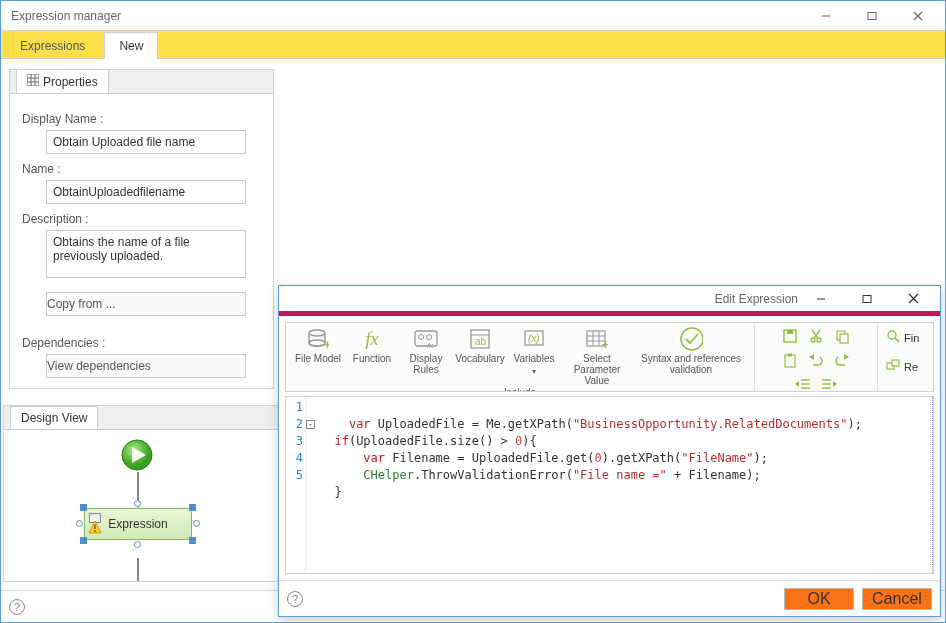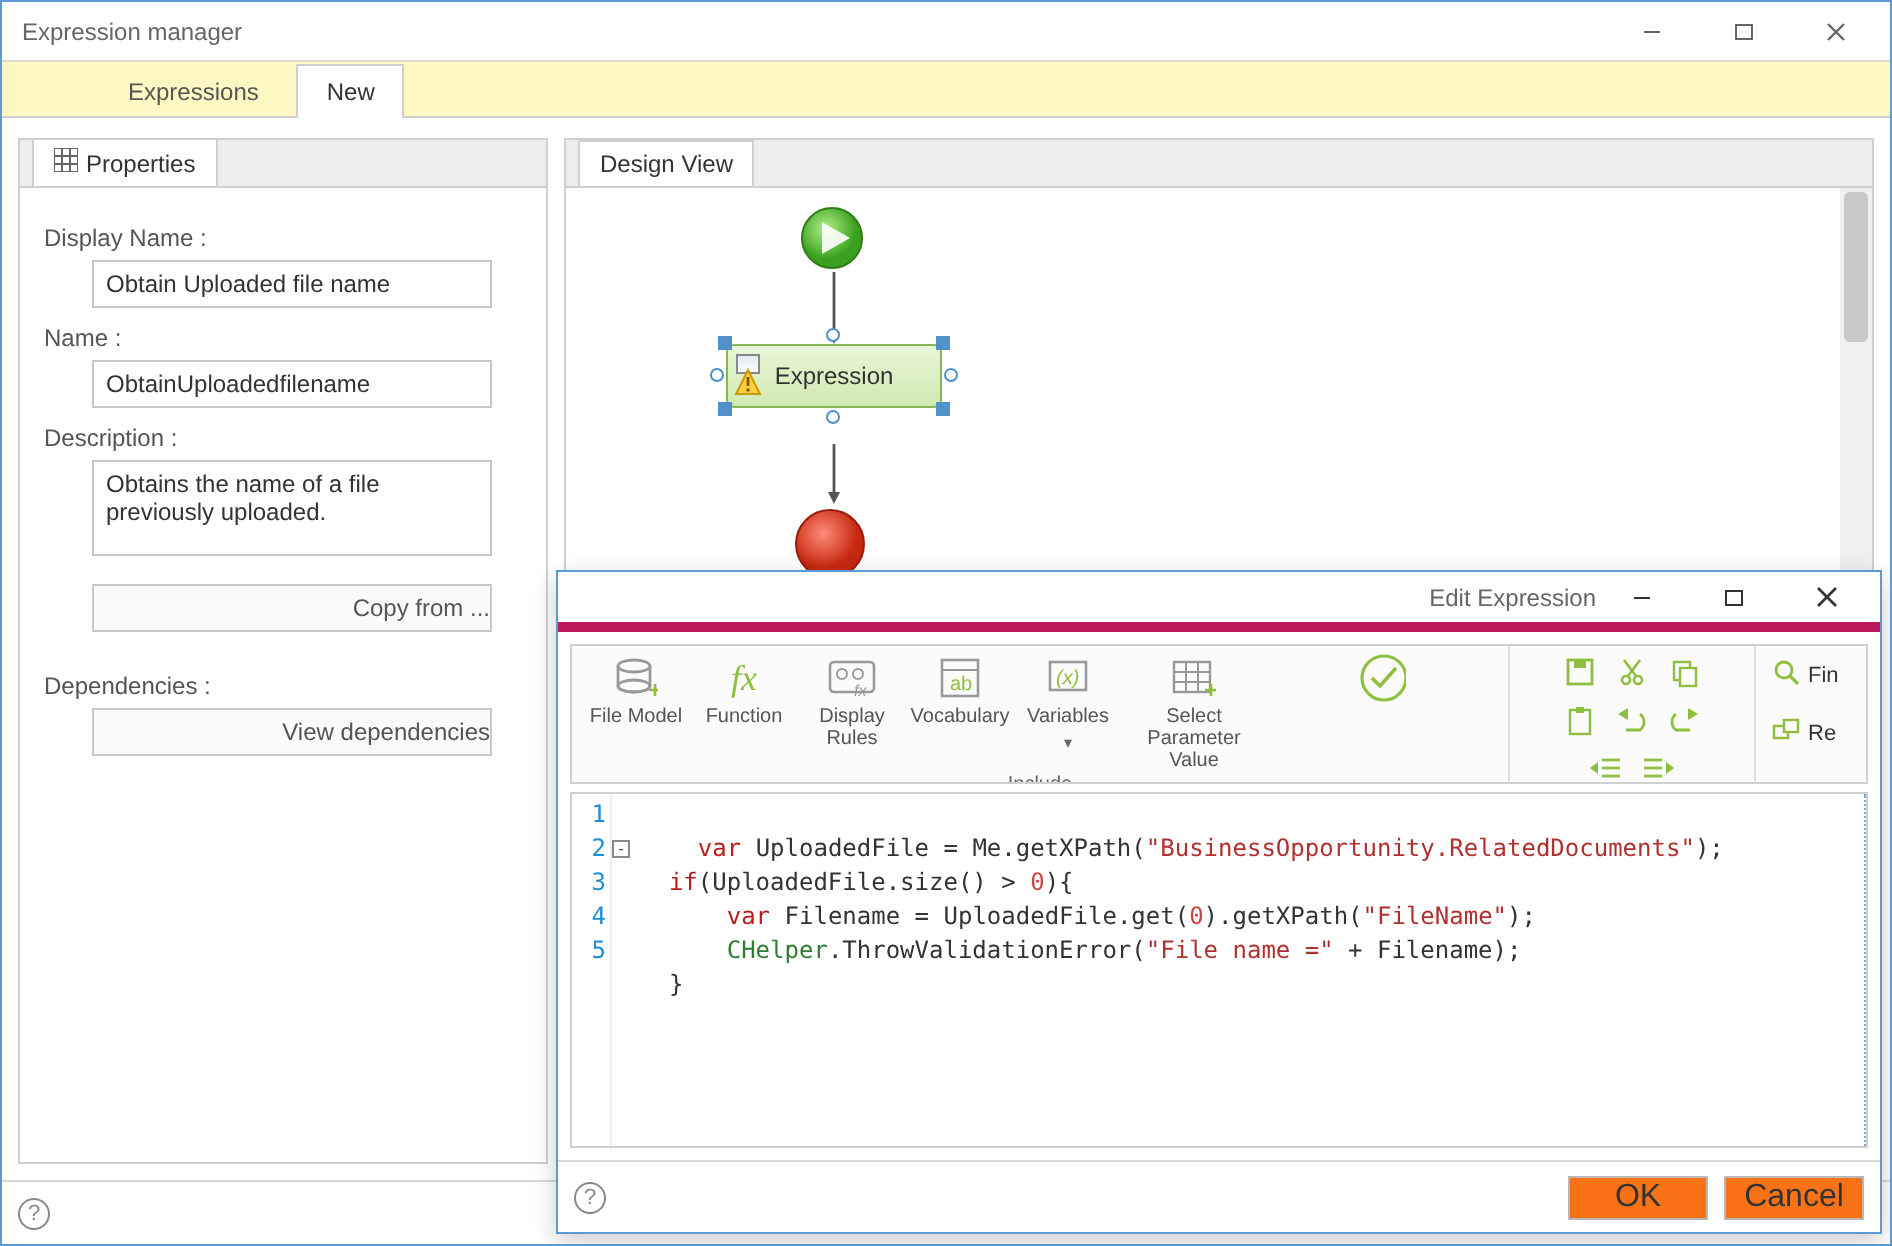--- a/index.html
+++ b/index.html
@@ -1,33 +1,33 @@
 <!DOCTYPE html>
 <html><head>
 <meta charset="utf-8">
 <style>
   * { box-sizing: border-box; }
   html, body { margin:0; padding:0; font-family: "Segoe UI", Tahoma, sans-serif; font-size:12px; color:#333; background:#fff; }
   .window { width:946px; height:623px; border:1px solid #5c9bd1; position:relative; background:#fff; overflow:hidden; }
   .titlebar { height:30px; border-bottom:1px solid #d9d9d9; display:flex; align-items:center; padding:0 4px 0 10px; color:#666; }
   .titlebar .title { flex:1; font-size:12px; }
   .titlebar .winbtn { width:46px; height:30px; display:flex; align-items:center; justify-content:center; color:#666; }
-  .tabs { height:28px; border-bottom:1px solid #d0d0d0; display:flex; align-items:flex-end; background:#fef9c3;padding-left:44px; }
+  .tabs { height:28px; border-bottom:1px solid #d0d0d0; display:flex; align-items:flex-end; background:#fde047; }
   .tab { padding:6px 14px; font-size:12px; border:1px solid transparent; border-bottom:none; margin-bottom:-1px; margin-left:4px; color:#555;}
   .tab.inactive { background:transparent; }
   .tab.active { background:#fff; border-color:#d0d0d0; color:#333; }
-  .body { position:absolute; top:60px; left:0; right:0; bottom:32px; display:flex; }
+  .body { position:absolute; top:60px; left:0; right:0; bottom:32px; display:flex;flex-direction:column; }
   .leftpane { width:265px; border:1px solid #d0d0d0; margin:8px 6px 8px 8px; display:flex; flex-direction:column; }
   .panelTitleBar { height:24px; background:#efefef; border-bottom:1px solid #d0d0d0; display:flex; padding-left:6px; align-items:flex-end; }
   .panelTab { background:#fff; border:1px solid #d0d0d0; border-bottom:none; padding:4px 10px; font-size:12px; display:flex; align-items:center; gap:4px; }
   .propsbody { padding:10px 8px; flex:1; overflow:auto; font-size:12px; color:#555; }
   .fieldlabel { margin:8px 0 4px 4px; }
   .fieldbox { margin-left:28px; border:1px solid #c8c8c8; background:#fff; padding:4px 6px; width:200px; font-size:12px; color:#333; }
   .fieldboxTall { height:48px; }
-  .btnlike { margin-left:28px; width:200px; border:1px solid #c8c8c8; background:#fafafa; text-align:right; padding:4px 0; font-size:12px; }
+  .btnlike { margin-left:28px; width:200px; border:1px solid #c8c8c8; background:#fafafa; text-align:left; padding:4px 0; font-size:12px; }
   .rightpane { flex:1; border:1px solid #d0d0d0; margin:8px 8px 8px 2px; display:flex; flex-direction:column; position:relative; }
   .designarea { flex:1; position:relative; background:#fff; overflow:hidden; }
   .designscroll { position:absolute; right:0; top:0; bottom:0; width:16px; background:#f0f0f0; }
   .designscroll .thumb { position:absolute; left:2px; right:2px; top:2px; height:75px; background:#c8c8c8; border-radius:3px; }
   .node-start { position:absolute; left:116px; top:8px; }
   .node-exp { position:absolute; left:80px; top:78px; }
   .arrow1 { position:absolute; left:131px; top:42px; }
   .arrow2 { position:absolute; left:131px; top:128px; }
   .node-end { position:absolute; left:112px; top:158px; }
   .expbox { width:108px; height:32px; background:linear-gradient(#e8f6d6,#d0e9b3); border:1px solid #88b55c; border-radius:4px; display:flex; align-items:center; justify-content:center; font-size:12px; position:relative; }
@@ -286,20 +286,21 @@
               </span>
             <span>Select Parameter Value</span>
           </div>
           <div class="tbtn xwide">
             <span class="ticon">
                 <svg width="26" height="26">
                   <circle cx="13" cy="13" r="11" fill="none" stroke="#8fbf3f" stroke-width="1.6"></circle>
                   <path d="M7 13l4 4 8-9" fill="none" stroke="#8fbf3f" stroke-width="1.8"></path>
                 </svg>
               </span>
+            <span>Syntax and references validation</span>
           </div>
         </div>
         <div class="groupLabel">Include</div>
       </div>
 
       <div class="tgroup" style="flex:0 0 auto; padding:0 6px">
         <div class="tbtns" style="flex-wrap:wrap;width:110px;gap:4px;align-content:flex-start">
           <div class="smallbtn">
               <span><svg width="16" height="16">
                   <rect x="2" y="2" width="12" height="12" fill="none" stroke="#8fbf3f" stroke-width="1.4"></rect>

